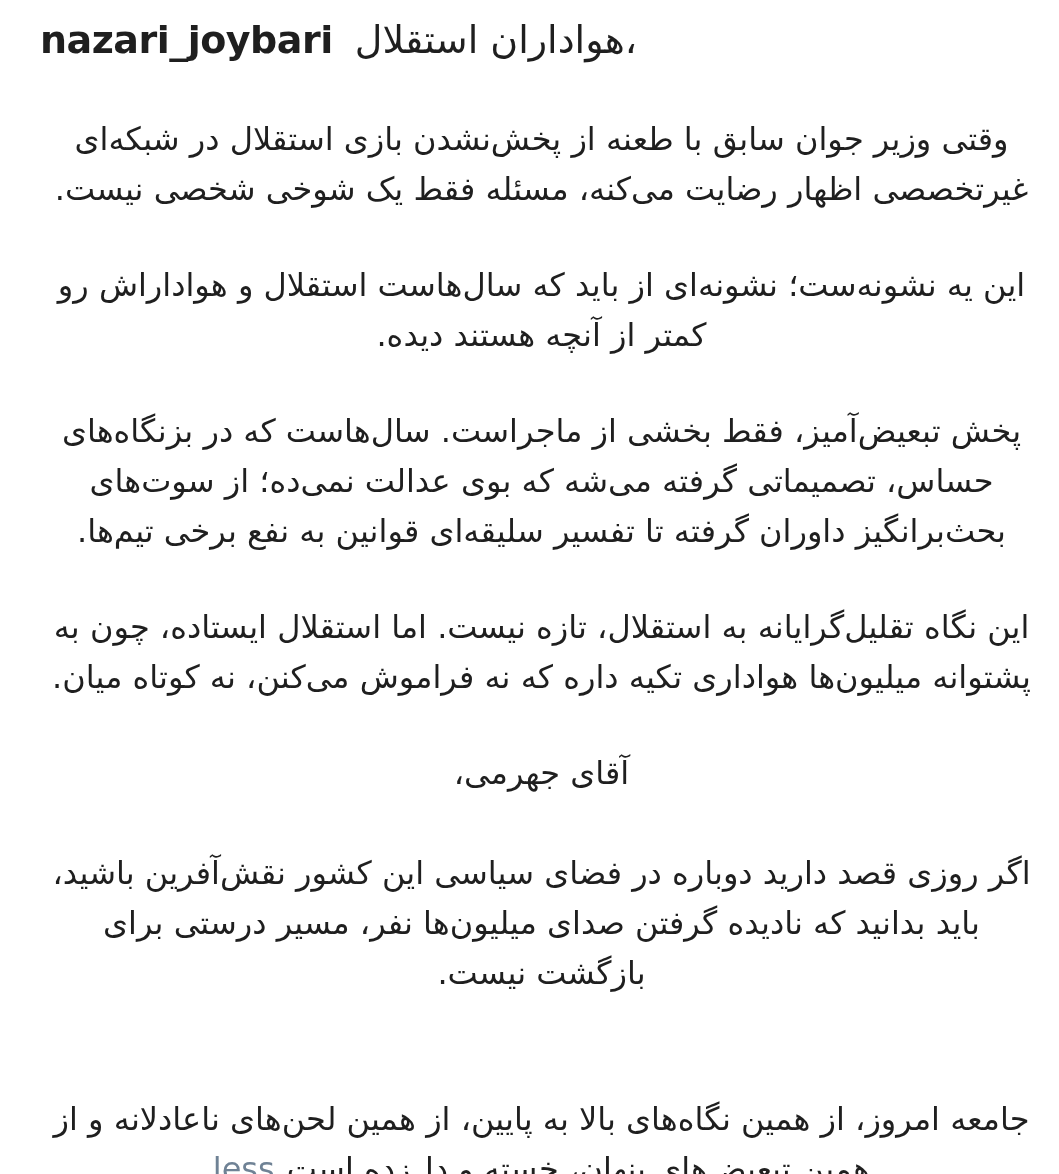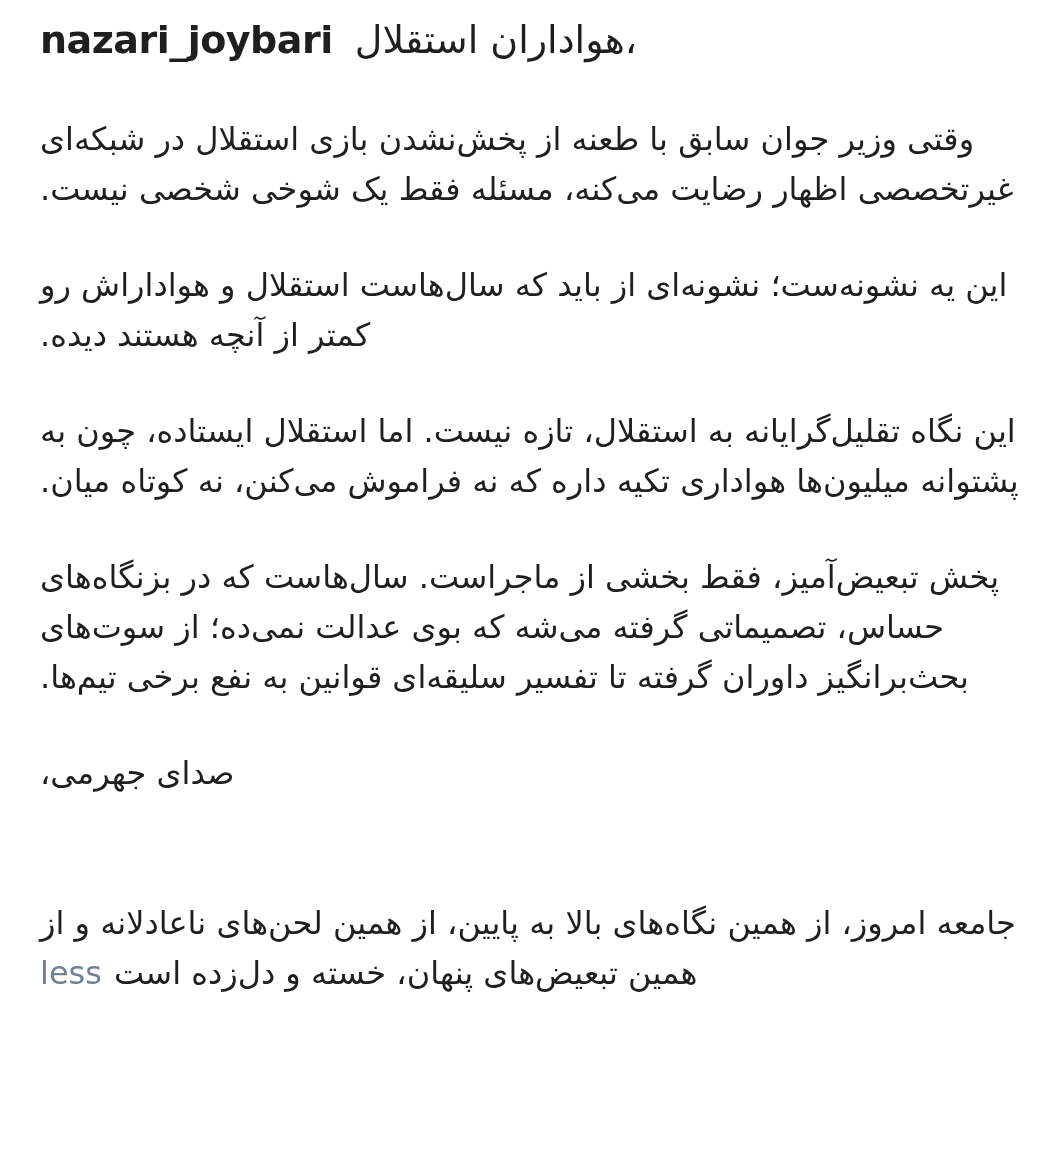--- a/index.html
+++ b/index.html
@@ -26,21 +26,21 @@
   }
   .username {
     font-weight: bold;
     letter-spacing: -0.5px;
   }
   .caption-intro {
     margin-left: 10px;
   }
   .para {
     direction: rtl;
-    text-align: left;
+    text-align: center;
     font-size: 32px;
     line-height: 50px;
     white-space: pre-line;
     margin-bottom: 46px;
   }
   .para.short-gap {
     margin-bottom: 50px;
   }
   .less-link {
     color: #6f8295;
@@ -58,28 +58,31 @@
     <span class="username">nazari_joybari</span>
     <span class="caption-intro">هواداران استقلال،</span>
   </div>
 
   <div class="para">وقتی وزیر جوان سابق با طعنه از پخش‌نشدن بازی استقلال در شبکه‌ای
 غیرتخصصی اظهار رضایت می‌کنه، مسئله فقط یک شوخی شخصی نیست.</div>
 
   <div class="para">این یه نشونه‌ست؛ نشونه‌ای از باید که سال‌هاست استقلال و هواداراش رو
 کمتر از آنچه هستند دیده.</div>
 
-  <div class="para">این نگاه تقلیل‌گرایانه به استقلال، تازه نیست. اما استقلال ایستاده، چون به
-پشتوانه میلیون‌ها هواداری تکیه داره که نه فراموش می‌کنن، نه کوتاه میان.</div>
-
   <div class="para">پخش تبعیض‌آمیز، فقط بخشی از ماجراست. سال‌هاست که در بزنگاه‌های
 حساس، تصمیماتی گرفته می‌شه که بوی عدالت نمی‌ده؛ از سوت‌های
 بحث‌برانگیز داوران گرفته تا تفسیر سلیقه‌ای قوانین به نفع برخی تیم‌ها.</div>
 
-  <div class="para short-gap">صدای جهرمی،</div>
+  <div class="para">این نگاه تقلیل‌گرایانه به استقلال، تازه نیست. اما استقلال ایستاده، چون به
+پشتوانه میلیون‌ها هواداری تکیه داره که نه فراموش می‌کنن، نه کوتاه میان.</div>
 
+  <div class="para short-gap">آقای جهرمی،</div>
+
+  <div class="para">اگر روزی قصد دارید دوباره در فضای سیاسی این کشور نقش‌آفرین باشید،
+باید بدانید که نادیده گرفتن صدای میلیون‌ها نفر، مسیر درستی برای
+بازگشت نیست.</div>
 
   <div class="para">
     <span>جامعه امروز، از همین نگاه‌های بالا به پایین، از همین لحن‌های ناعادلانه و از
 همین تبعیض‌های پنهان، خسته و دل‌زده است</span><span class="less-link">less</span>
   </div>
 
 </div>
 
 </body></html>

